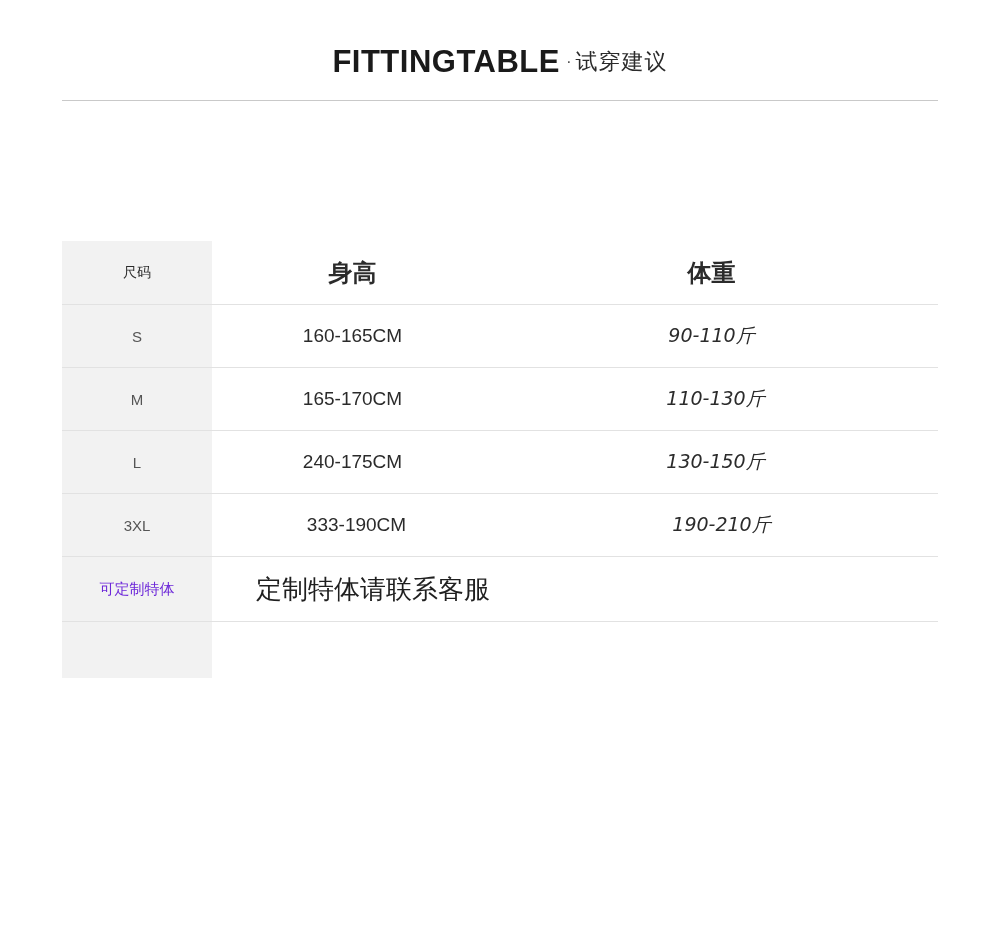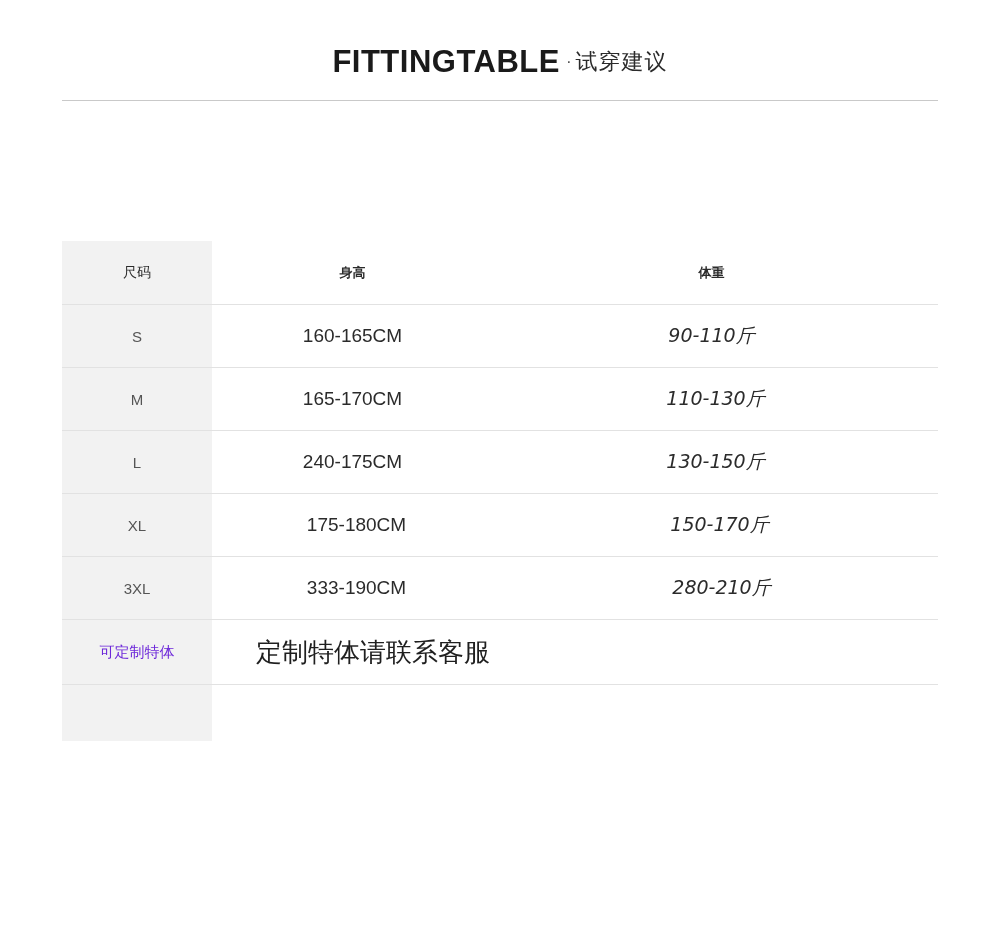--- a/index.html
+++ b/index.html
@@ -101,21 +101,21 @@
     font-size: 14px;
     color: #2b2b2b;
   }
   .cell-val {
     font-family: "Liberation Sans", sans-serif;
     font-size: 19px;
     color: #2b2b2b;
   }
   .head .cell-val {
     font-family: "DejaVu Sans", sans-serif;
-    font-size: 13px;
+    font-size: 24px;
     color: #2b2b2b;
   }
   .cn-unit {
     font-family: "DejaVu Sans", sans-serif;
     font-style: italic;
   }
 
   
   .n-1 { position: relative; left: -6px; }
   .n-2 { position: relative; left: 2px; }
@@ -174,28 +174,23 @@
         <td class="cell-size">M</td>
         <td class="cell-val"><span class="n-3">165-170CM</span></td>
         <td class="cell-val cn-unit"><span class="n-3">110-130斤</span></td>
       </tr>
       <tr class="row">
         <td class="cell-size">L</td>
         <td class="cell-val"><span class="n-3">240-175CM</span></td>
         <td class="cell-val cn-unit"><span class="n-3">130-150斤</span></td>
       </tr>
       <tr class="row">
-        <td class="cell-size">XL</td>
-        <td class="cell-val"><span class="n-2">175-180CM</span></td>
-        <td class="cell-val cn-unit"><span class="n-2">150-170斤</span></td>
-      </tr>
-      <tr class="row">
         <td class="cell-size">3XL</td>
         <td class="cell-val"><span class="n-2">333-190CM</span></td>
-        <td class="cell-val cn-unit"><span class="n-5">280-210斤</span></td>
+        <td class="cell-val cn-unit"><span class="n-5">190-210斤</span></td>
       </tr>
       <tr class="row custom">
         <td class="cell-size custom-label">可定制特体</td>
         <td class="cell-val" colspan="2" style="text-align:left;padding-left:58px;">
           <span class="custom-note">定制特体请联系客服</span>
         </td>
       </tr>
       <tr class="row filler">
         <td class="cell-size"></td>
         <td class="cell-val"></td>

